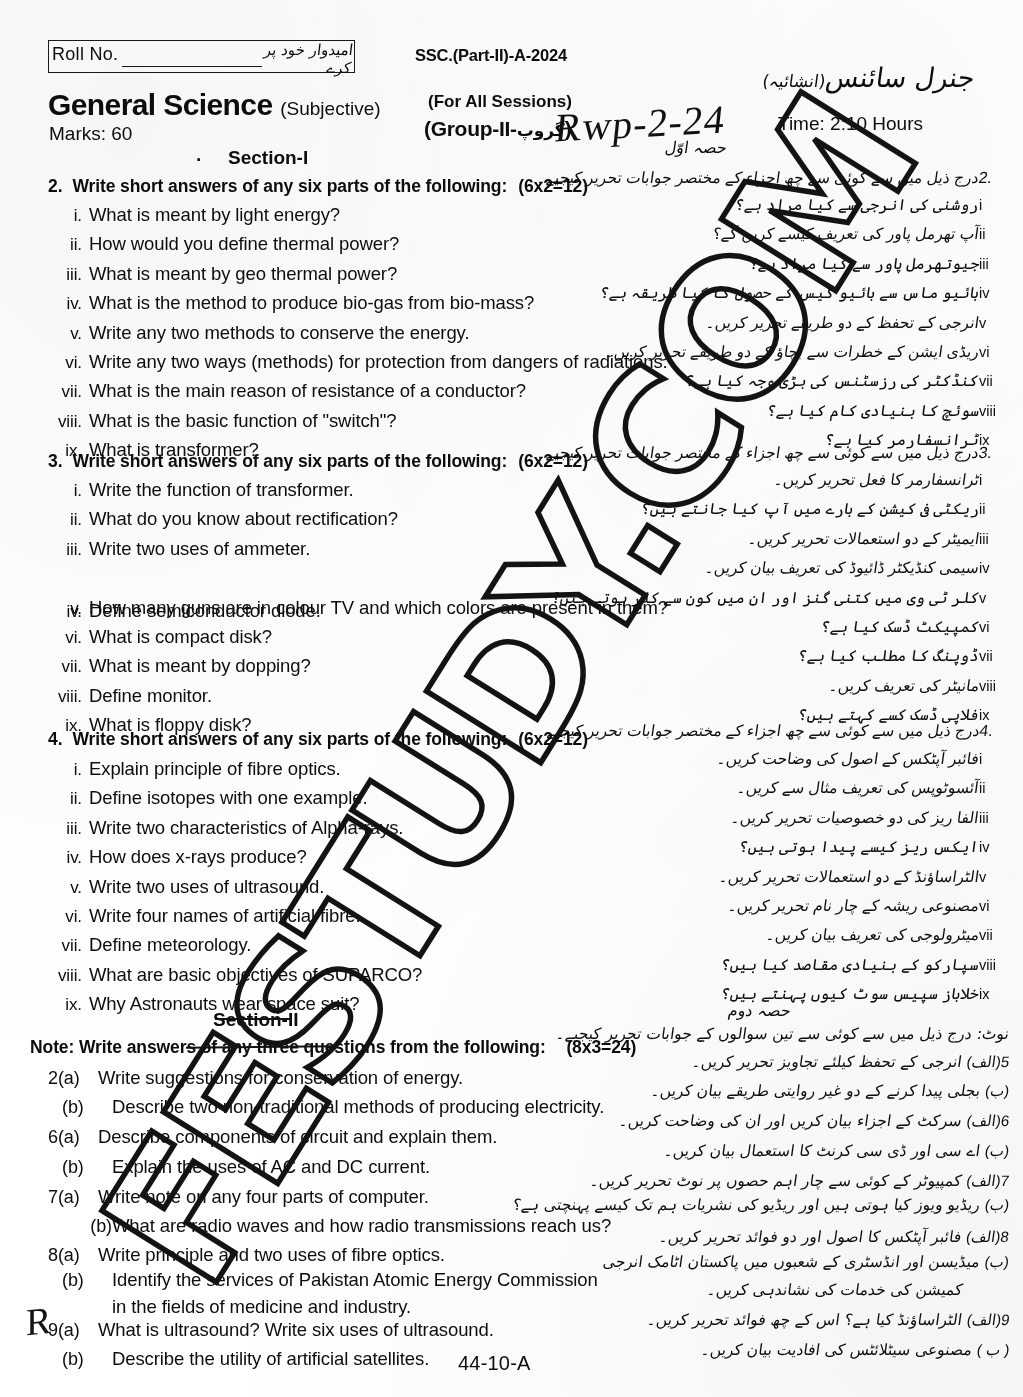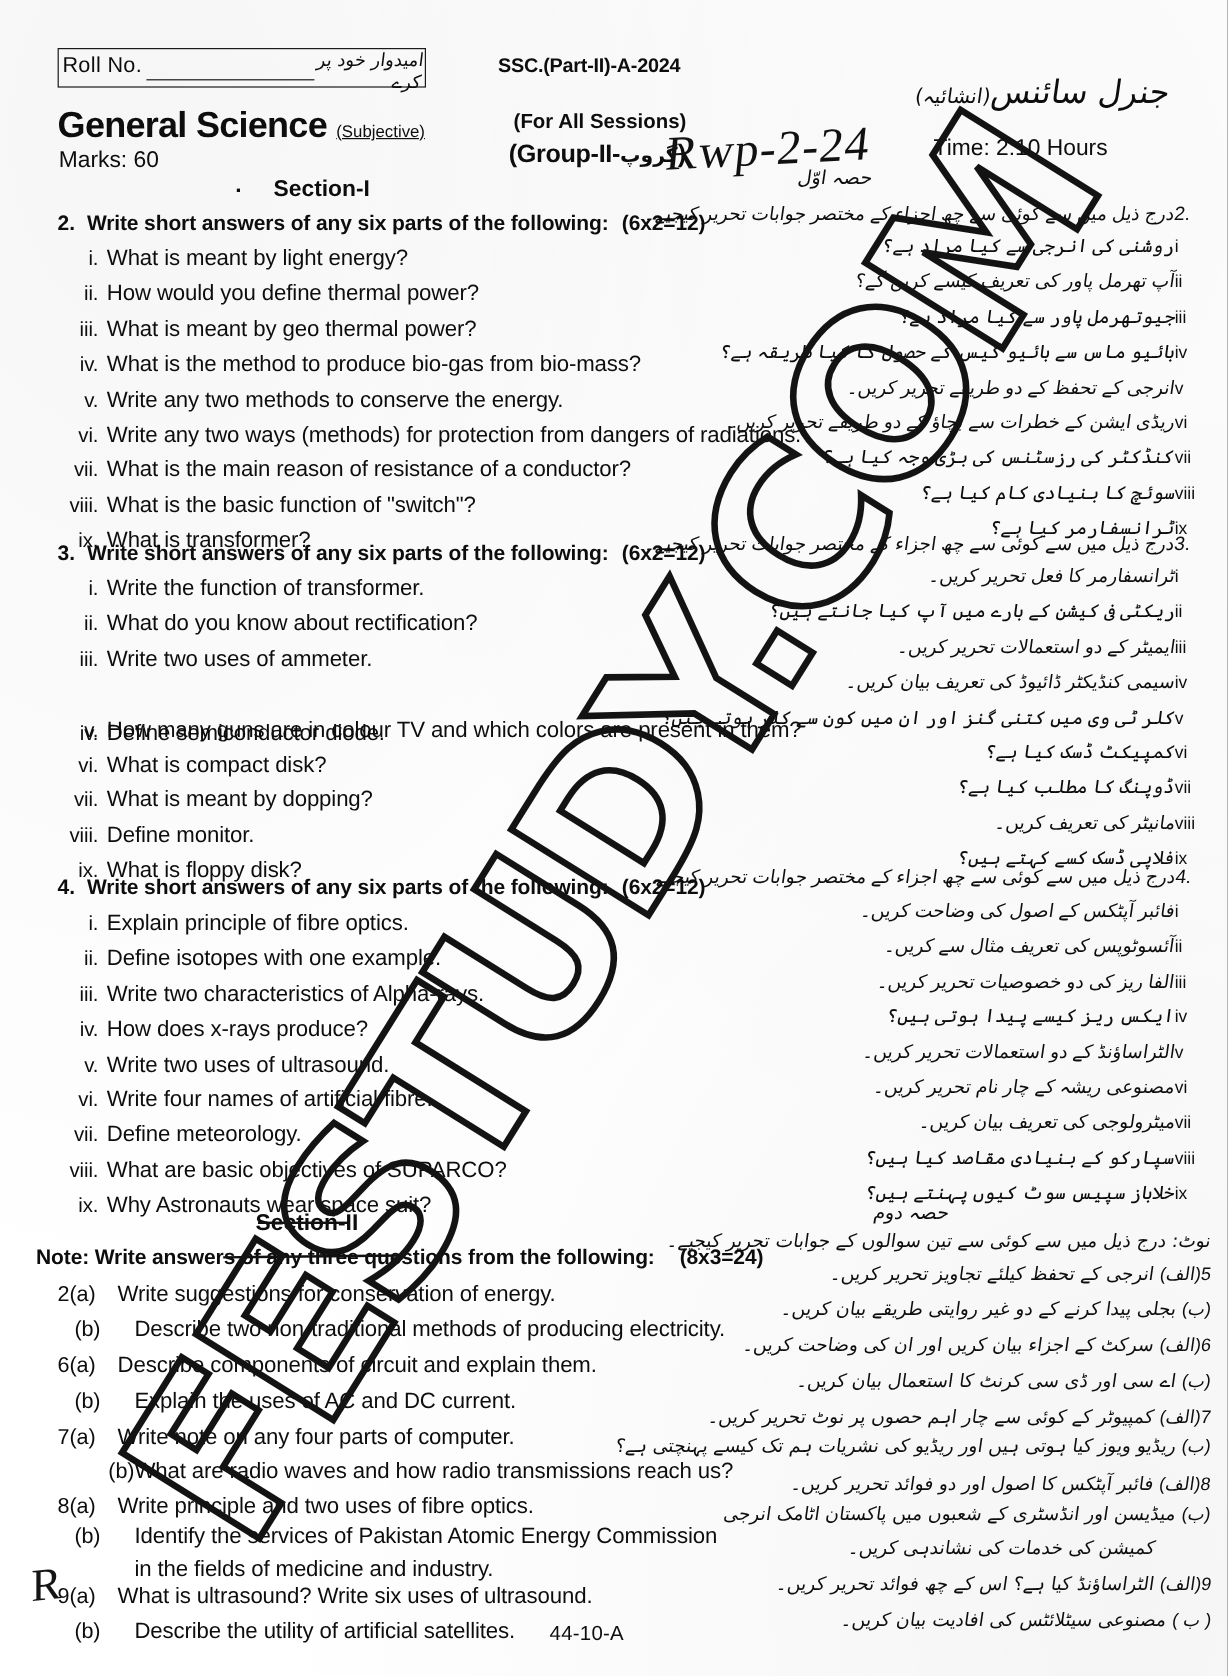--- a/index.html
+++ b/index.html
@@ -79,24 +79,23 @@
     letter-spacing: -0.2px;
   }
   .subject-title {
     position: absolute;
     left: 48px; top: 88px;
     font-size: 30px;
     font-weight: 700;
     letter-spacing: -0.6px;
   }
   .subject-sub {
-    font-size: 14px;
+    font-size: 19px;
     font-weight: 400;
     letter-spacing: 0;
-    text-decoration: underline;
   }
   .marks {
     position: absolute;
     left: 49px; top: 123px;
     font-size: 19px;
   }
   .sessions {
     position: absolute;
     left: 428px; top: 92px;
     font-size: 17px;
@@ -225,21 +224,21 @@
     position: absolute;
     left: 26px; top: 1299px;
     font-family: "Liberation Serif", serif;
     font-size: 38px;
     transform: rotate(-6deg) skewX(-6deg);
     color: #141414;
   }
   .footer-code {
     position: absolute;
     left: 458px; top: 1352px;
-    font-size: 17px;
+    font-size: 20px;
     letter-spacing: 0.2px;
   }
   .uqhead {
     position: absolute;
     right: 14px;
     direction: rtl;
     font-size: 15.5px;
     white-space: nowrap;
     transform: skewX(-8deg);
   }

